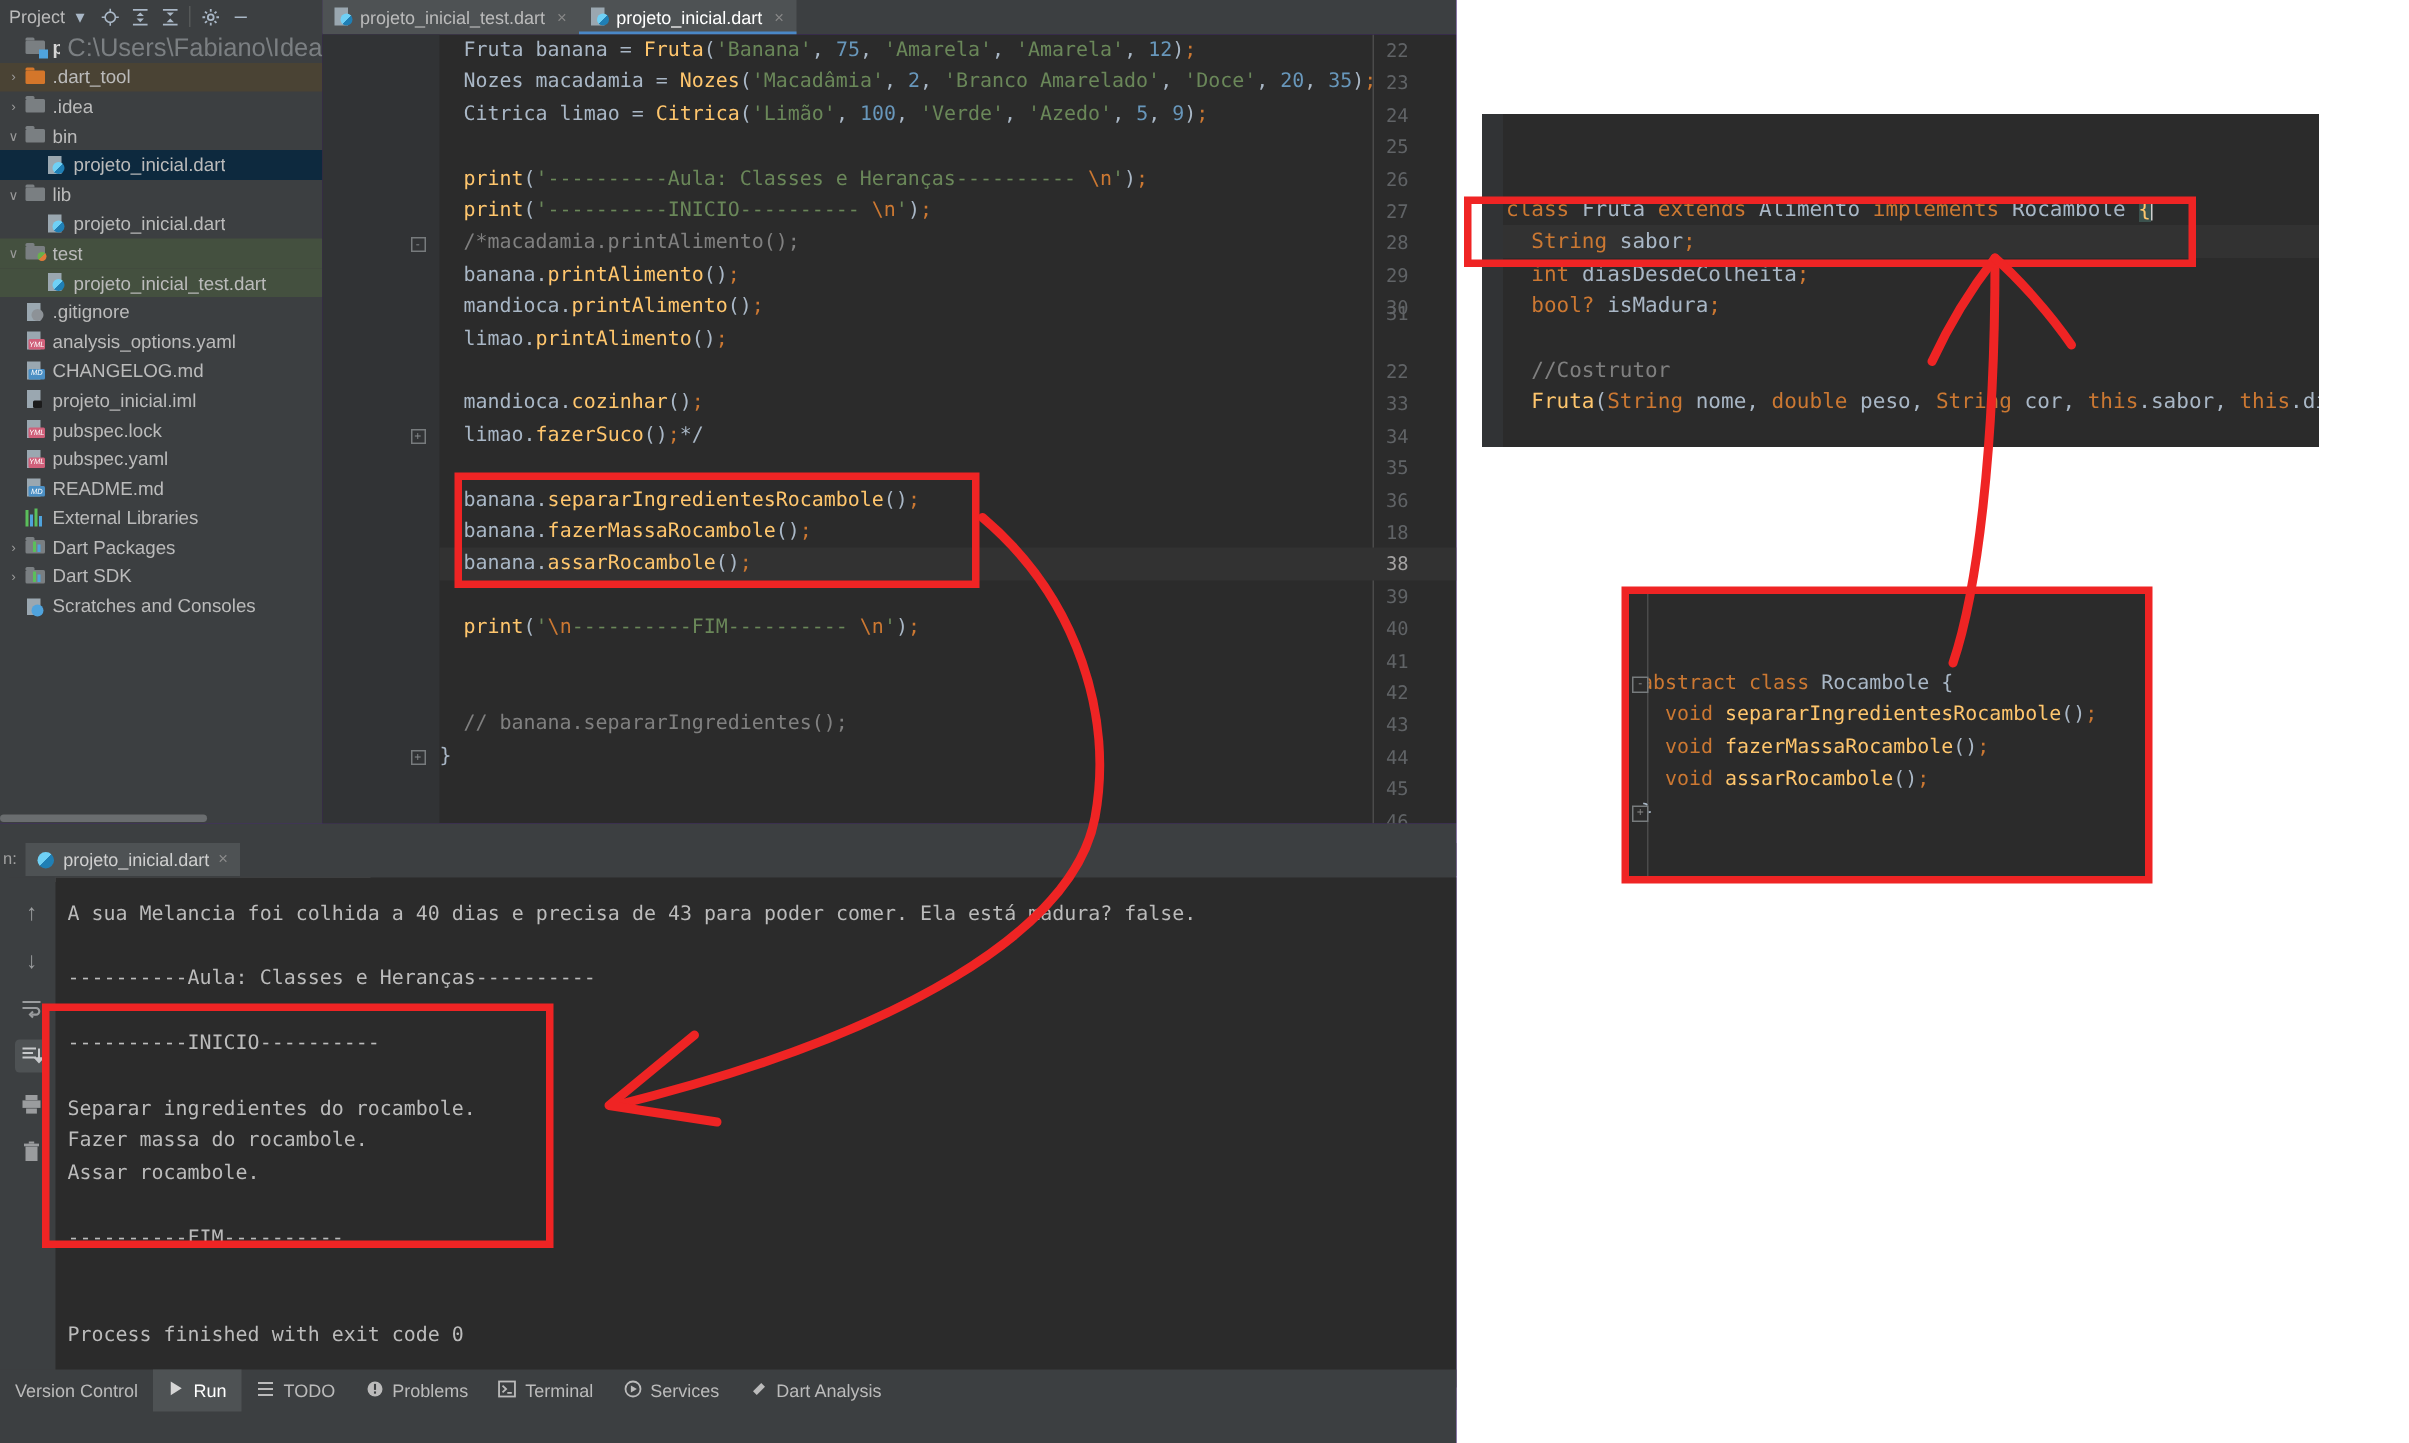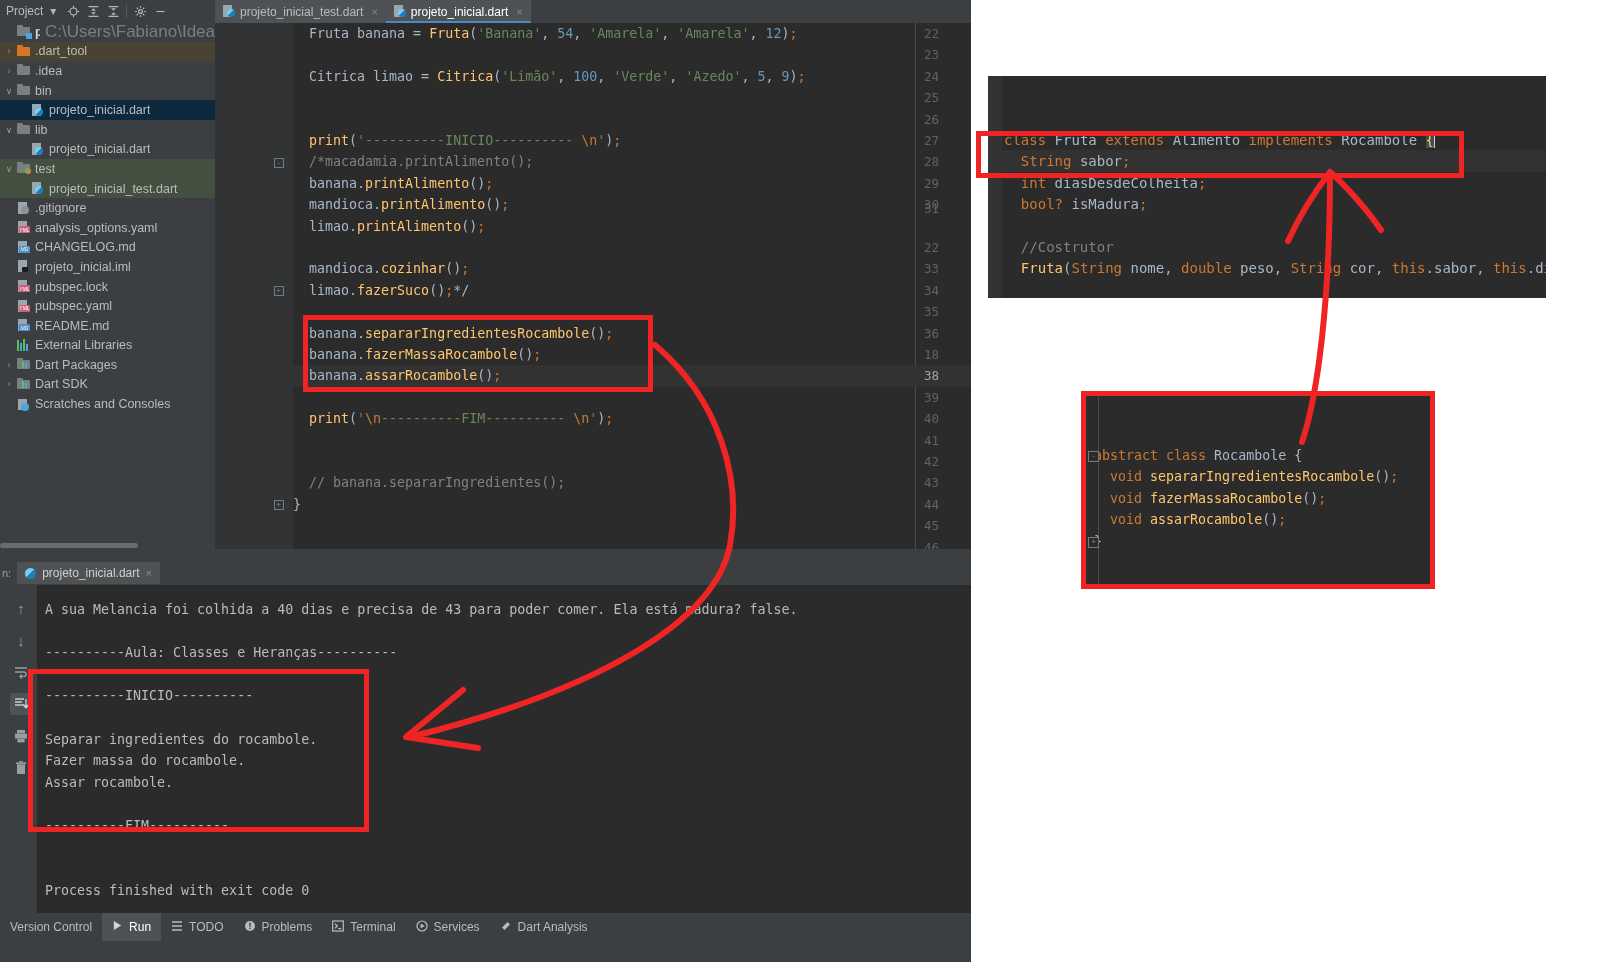--- a/index.html
+++ b/index.html
@@ -344,27 +344,29 @@
         </span>
         <span class="lbl">Scratches and Consoles</span>
       </div>
       <div class="scrollh" style="position: absolute; left: 0px; bottom: 1px; height: 5px; width: 138px; background: rgb(106, 109, 111);"></div>
     </div>
 
   <div id="editor">
     <div id="gutter"></div>
     <div class="ruler" style="left:700px;"></div>
   <div class="lno" style="top: 3px;">22</div>
-      <div class="codeline" style="top: 3px;">  <span class="cls">Fruta</span> <span class="vr">banana</span> = <span class="fn">Fruta</span>(<span class="s">'Banana'</span>, <span class="n">54</span>, <span class="s">'Amarela'</span>, <span class="s">'Amarela'</span>, <span class="n">12</span>)<span class="k">;</span></div>
+      <div class="codeline" style="top: 3px;">  <span class="cls">Fruta</span> <span class="vr">banana</span> = <span class="fn">Fruta</span>(<span class="s">'Banana'</span>, <span class="n">75</span>, <span class="s">'Amarela'</span>, <span class="s">'Amarela'</span>, <span class="n">12</span>)<span class="k">;</span></div>
       <div class="lno" style="top: 24.4px;">23</div>
+      <div class="codeline" style="top: 24.4px;">  <span class="cls">Nozes</span> <span class="vr">macadamia</span> = <span class="fn">Nozes</span>(<span class="s">'Macadâmia'</span>, <span class="n">2</span>, <span class="s">'Branco Amarelado'</span>, <span class="s">'Doce'</span>, <span class="n">20</span>, <span class="n">35</span>)<span class="k">;</span></div>
       <div class="lno" style="top: 45.8px;">24</div>
       <div class="codeline" style="top: 45.8px;">  <span class="cls">Citrica</span> <span class="vr">limao</span> = <span class="fn">Citrica</span>(<span class="s">'Limão'</span>, <span class="n">100</span>, <span class="s">'Verde'</span>, <span class="s">'Azedo'</span>, <span class="n">5</span>, <span class="n">9</span>)<span class="k">;</span></div>
       <div class="lno" style="top: 67.2px; text-align: right;">25</div>
       <div class="codeline" style="top: 67.2px;"></div>
       <div class="lno" style="top: 88.6px;">26</div>
+      <div class="codeline" style="top: 88.6px;">  <span class="fn">print</span>(<span class="s">'----------Aula: Classes e Heranças---------- </span><span class="esc">\n</span><span class="s">'</span>)<span class="k">;</span></div>
       <div class="lno" style="top: 110px;">27</div>
       <div class="codeline" style="top: 110px;">  <span class="fn">print</span>(<span class="s">'----------INICIO---------- </span><span class="esc">\n</span><span class="s">'</span>)<span class="k">;</span></div>
       <div class="lno" style="top: 131.4px;">28</div>
       <div class="codeline" style="top: 131.4px;"><span class="cm">  /*macadamia.printAlimento();</span></div>
       <div class="lno" style="top: 152.8px;">29</div>
       <div class="codeline" style="top: 152.8px;">  <span class="vr">banana</span>.<span class="fn">printAlimento</span>()<span class="k">;</span></div>
       <div class="lno" style="top: 174.2px;">30</div>
       <div class="codeline" style="top: 174.2px;">  <span class="vr">mandioca</span>.<span class="fn">printAlimento</span>()<span class="k">;</span></div>
       <div class="lno" style="top: 178px;">31</div>
       <div class="codeline" style="top: 195.6px;">  <span class="vr">limao</span>.<span class="fn">printAlimento</span>()<span class="k">;</span></div>

